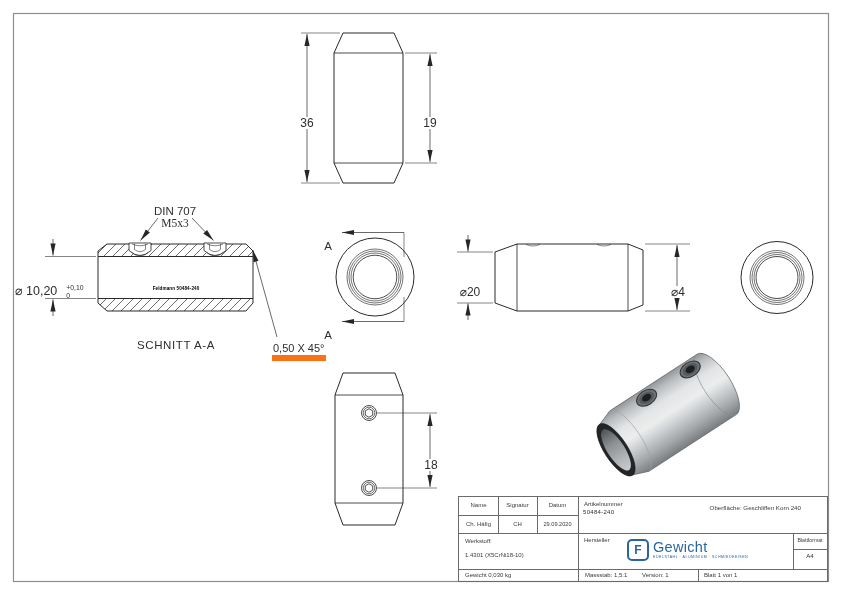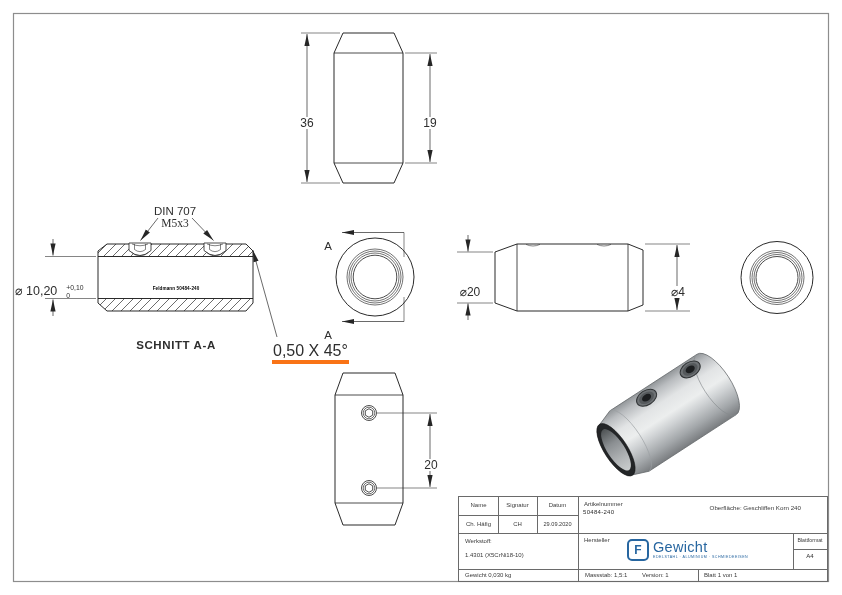--- a/index.html
+++ b/index.html
@@ -11,21 +11,21 @@
   .t7{stroke:#262626;stroke-width:.65;fill:none;}
   .thin{stroke:#333;stroke-width:.6;fill:none;}
   .dim{stroke:#2a2a2a;stroke-width:.7;fill:none;}
 
   .labels{position:absolute;left:0;top:15px;width:842px;height:595px;pointer-events:none;}
   .lab{position:absolute;font-size:12px;color:#2e2e2e;white-space:nowrap;line-height:1;}
   .cc{transform:translate(-50%,-50%);}
   .wbg{background:#fff;padding:0 2px;}
   .f11{font-size:11.5px;}
   .schnitt{font-size:11.5px;letter-spacing:.6px;}
-  .chamfer{font-size:16px;border-bottom:4px solid #f97316;padding:0 1px 1px 1px;}
+  .chamfer{font-size:11px;border-bottom:6px solid #f97316;padding:0 1px 1px 1px;}
   .marking{font-size:4.6px;font-weight:bold;color:#000;letter-spacing:.1px;}
   .boredim{display:flex;align-items:center;gap:9px;}
   .boremain{font-size:12.5px;color:#2e2e2e;}
   .boretol{display:flex;flex-direction:column;gap:1px;font-size:6.8px;color:#2e2e2e;line-height:7px;}
 
   
   .tb{position:absolute;left:458px;top:496px;width:370px;height:86px;border:1px solid #6a6a6a;
       box-sizing:border-box;color:#3a3a3a;}
   .tline{position:absolute;background:#6a6a6a;}
   .tb .cell{position:absolute;font-size:6px;line-height:1.15;white-space:nowrap;}
@@ -179,29 +179,29 @@
 
     <span class="lab boredim" style="left:15px;top:269px;">
       <span class="boremain">⌀ 10,20</span>
       <span class="boretol">
         <span>+0,10</span>
         <span>0</span>
       </span>
     </span>
 
     <span class="lab cc marking" style="left:176px;top:274px;">Feldmann 50484-240</span>
-    <span class="lab cc schnitt" style="left:176px;top:331px;font-weight:bold;">SCHNITT A-A</span>
+    <span class="lab cc schnitt" style="left:176px;top:331px;">SCHNITT A-A</span>
     <span class="lab chamfer" style="left:272px;top:328px;">0,50 X 45°</span>
 
     <span class="lab cc f11" style="left:328px;top:232px;">A</span>
     <span class="lab cc f11" style="left:328px;top:321px;">A</span>
 
     <span class="lab cc wbg" style="left:470px;top:277px;">⌀20</span>
     <span class="lab cc wbg" style="left:678px;top:277px;">⌀4</span>
-    <span class="lab cc wbg" style="left:431px;top:450px;">20</span>
+    <span class="lab cc wbg" style="left:431px;top:450px;">18</span>
   </div>
 
   <div class="tb">
     <div class="tline" style="left:119px;top:0;width:1px;height:84px;"></div>
     <div class="tline" style="left:39px;top:0;width:1px;height:36px;"></div>
     <div class="tline" style="left:78px;top:0;width:1px;height:36px;"></div>
     <div class="tline" style="left:0;top:18px;width:119px;height:1px;"></div>
     <div class="tline" style="left:0;top:36px;width:368px;height:1px;"></div>
     <div class="tline" style="left:0;top:72px;width:368px;height:1px;"></div>
     <div class="tline" style="left:334px;top:36px;width:1px;height:36px;"></div>

